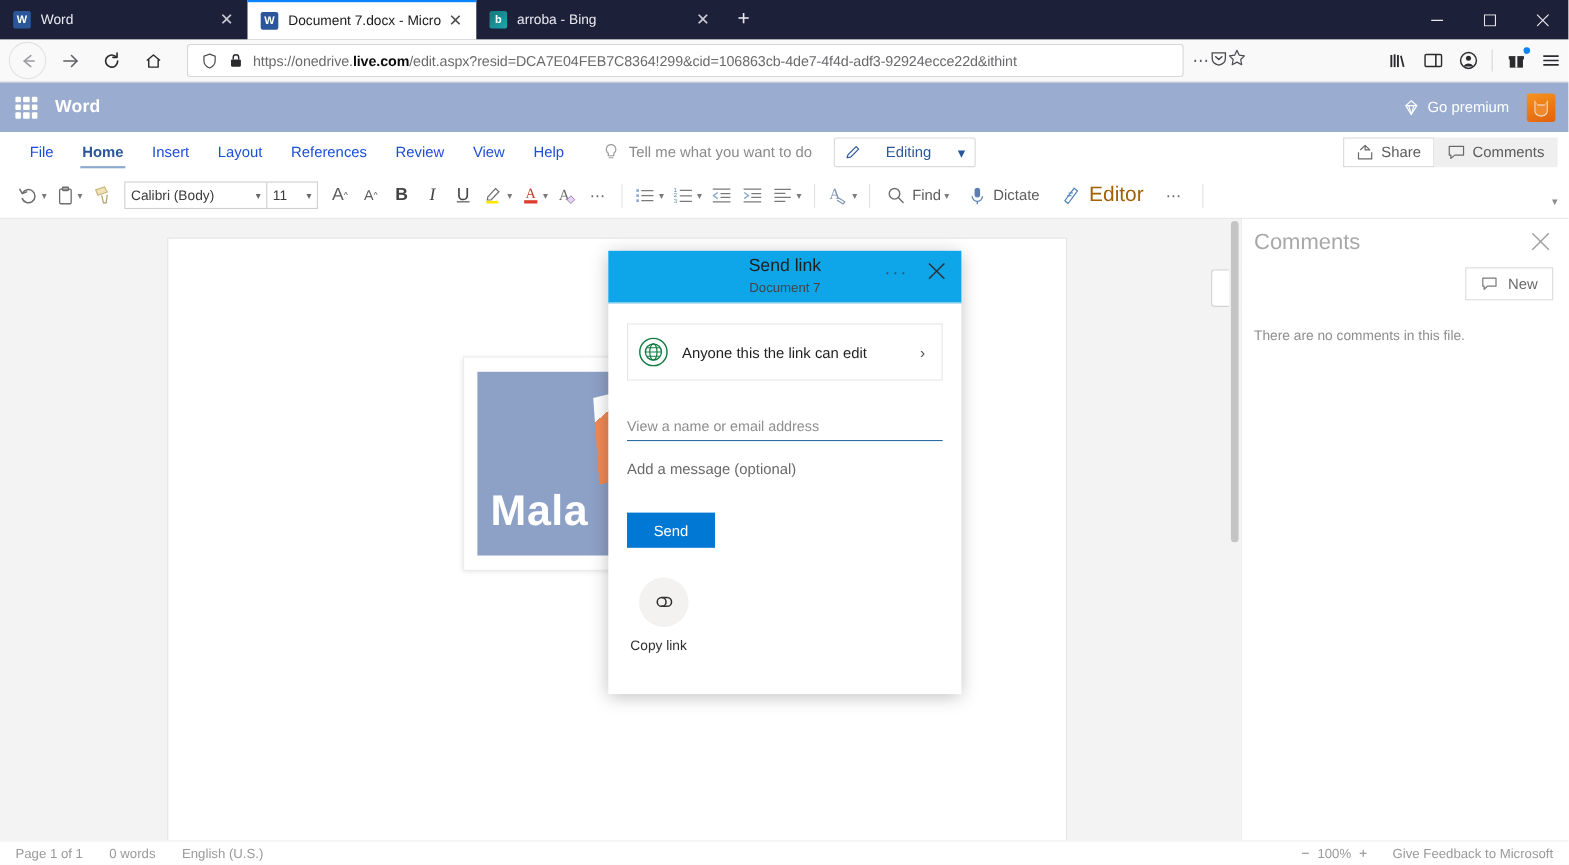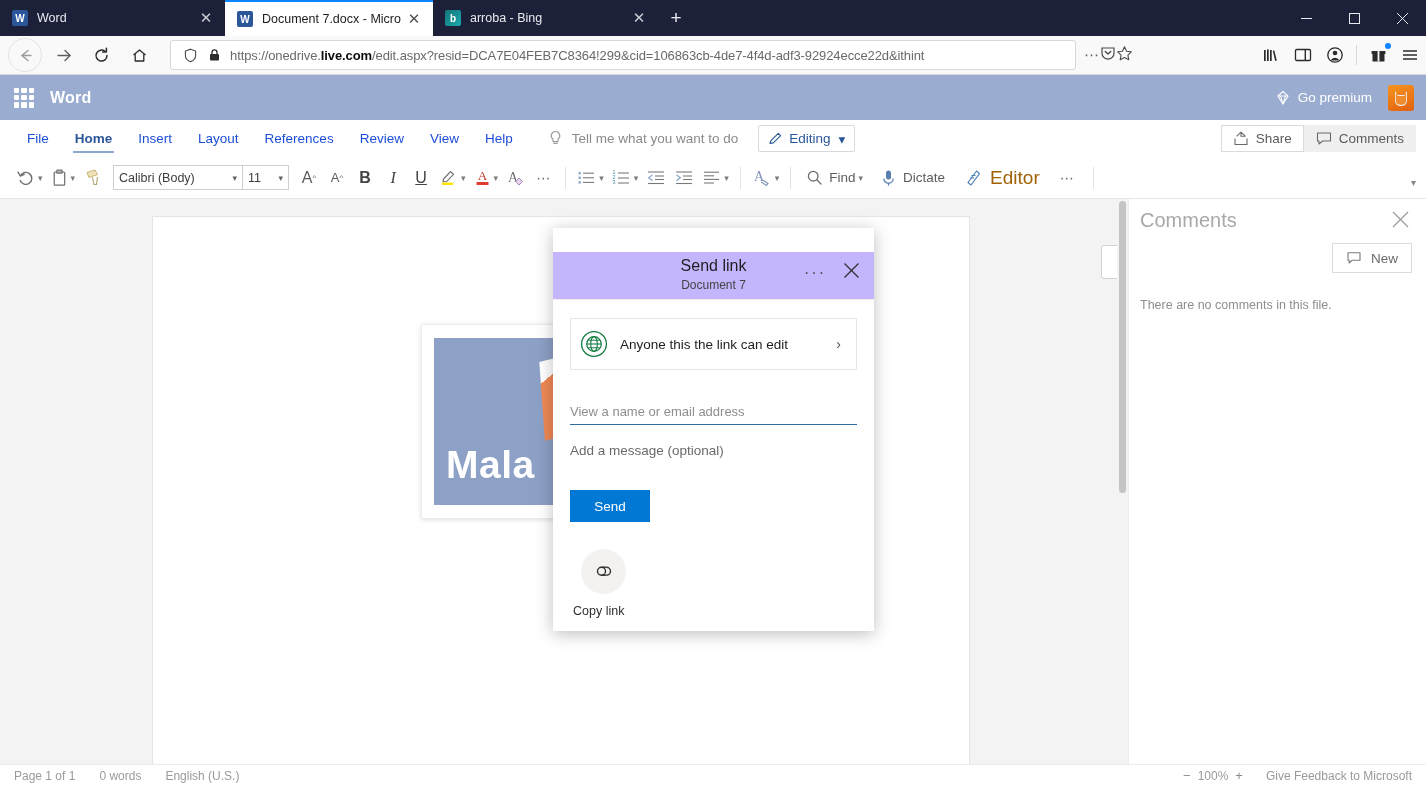--- a/index.html
+++ b/index.html
@@ -141,21 +141,21 @@
     height: 2px; background: #8ea9cf;
   }
   .tellme {
     display: flex; align-items: center; margin-left: 22px;
     font-size: 13.5px; color: #8a8a8a;
   }
   .tellme svg { margin-right: 9px; }
   .editingbtn {
     display: flex; align-items: center; margin-left: 20px; height: 27px;
     border: 1px solid #d9d9d9; border-radius: 2px; padding: 0 9px;
-    font-size: 13.5px; color: #2b579a;
+    font-size: 13.5px; color: #2b579a; gap: 16px;
   }
   .editingbtn svg { margin-right: 6px; }
   .editingbtn .cv { margin-left: 8px; color: #2b579a; }
   .hdrbtns { margin-left: auto; display: flex; align-items: center; padding-right: 10px; }
   .hbtn {
     display: flex; align-items: center; height: 27px; padding: 0 11px;
     font-size: 13.5px; color: #5b5b5b; border: 1px solid transparent;
   }
   .hbtn.bordered { border-color: #dadada; }
   .hbtn.filled { background: #efefef; }
@@ -264,23 +264,22 @@
   .sright .zv { font-size: 12px; color: #9a9a9a; }
   .sright .fb { padding-left: 16px; font-size: 12px; color: #9a9a9a; }
 
   
   .dialog {
     position: absolute; left: 553px; top: 228px; width: 321px; height: 403px;
     background: #fff; box-shadow: 0 3px 16px rgba(0,0,0,.26);
     z-index: 50;
   }
   .dlg-head {
-    height: 48px; background: #c4b5fd; position: relative;
+    height: 48px; background: #0ea5e9; position: relative;
     border-bottom: 1px solid #f0eeed;
-    margin-top: 24px;
   }
   .dlg-title {
     position: absolute; left: 0; right: 0; top: 5px; text-align: center;
     font-size: 16px; color: #1f1f1f;
   }
   .dlg-sub {
     position: absolute; left: 0; right: 0; top: 26px; text-align: center;
     font-size: 12px; color: #444;
   }
   .dlg-ellipsis {

